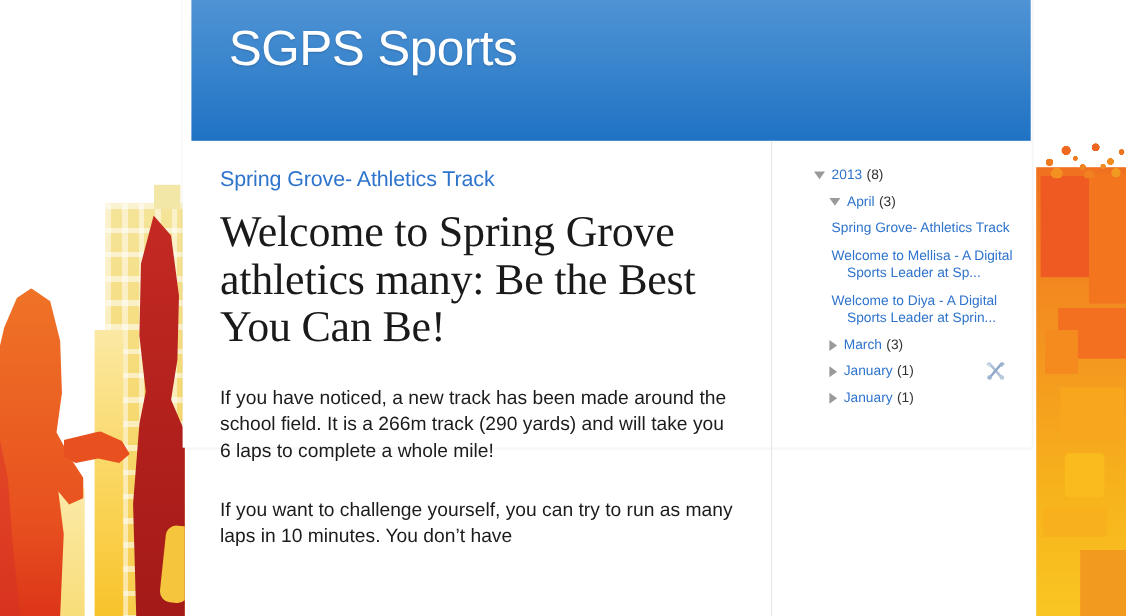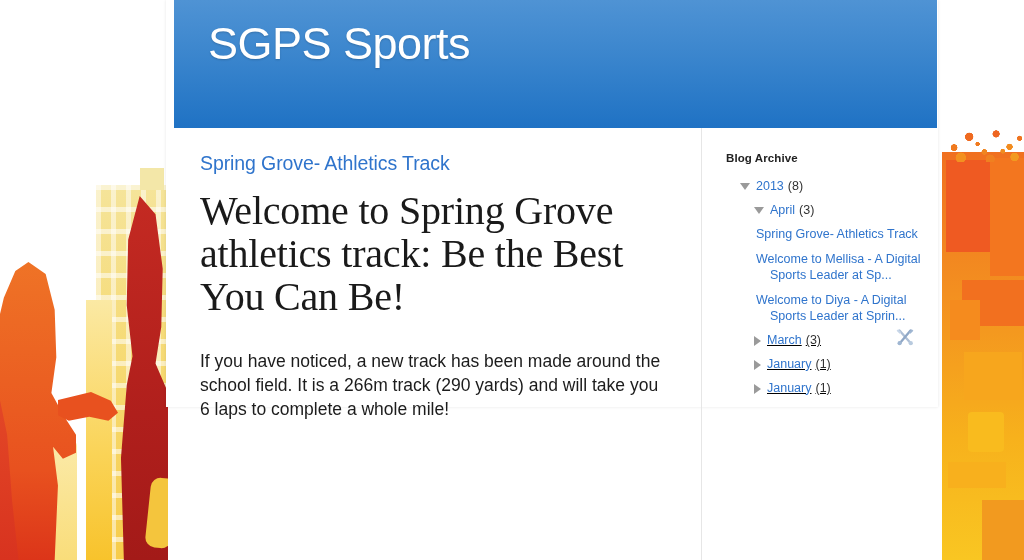--- a/index.html
+++ b/index.html
@@ -370,46 +370,46 @@
 <div class="wrapper">
 
   <header class="site-header">
     <div class="site-title">SGPS Sports</div>
   </header>
 
   <div class="columns">
 
     <main class="main-col">
       <h2 class="post-title">Spring Grove- Athletics Track</h2>
-      <h1 class="post-heading">Welcome to Spring Grove athletics track: Be the Best You Can Be!</h1>
+      <h1 class="post-heading">Welcome to Spring Grove athletics many: Be the Best You Can Be!</h1>
       <p class="post-para">If you have noticed, a new track has been made around the school field. It is a 266m track (290 yards) and will take you 6 laps to complete a whole mile!</p>
+      <p class="post-para">If you want to challenge yourself, you can try to run as many laps in 10 minutes. You don’t have</p>
     </main>
 
     <aside class="sidebar">
-      <div class="widget-title">Blog Archive</div>
 
       <div class="arch-row lvl-year">
         <span class="tri open"></span>
         <span class="arch-link">2013</span>
         <span class="arch-count">(8)</span>
       </div>
 
       <div class="arch-row lvl-month">
         <span class="tri open"></span>
         <span class="arch-link">April</span>
         <span class="arch-count">(3)</span>
       </div>
 
       <div style="margin-top:4px;">
         <span class="post-link">Spring Grove- Athletics Track</span>
         <span class="post-link">Welcome to Mellisa - A Digital Sports Leader at Sp...</span>
         <span class="post-link">Welcome to Diya - A Digital Sports Leader at Sprin...</span>
       </div>
 
-      <div style="margin-top:5px;text-decoration:underline;">
+      <div style="margin-top:5px;">
         <div class="arch-row lvl-month">
           <span class="tri closed"></span>
           <span class="arch-link">March</span>
           <span class="arch-count">(3)</span>
         </div>
         <div class="arch-row lvl-month">
           <span class="tri closed"></span>
           <span class="arch-link">January</span>
           <span class="arch-count">(1)</span>
         </div>

